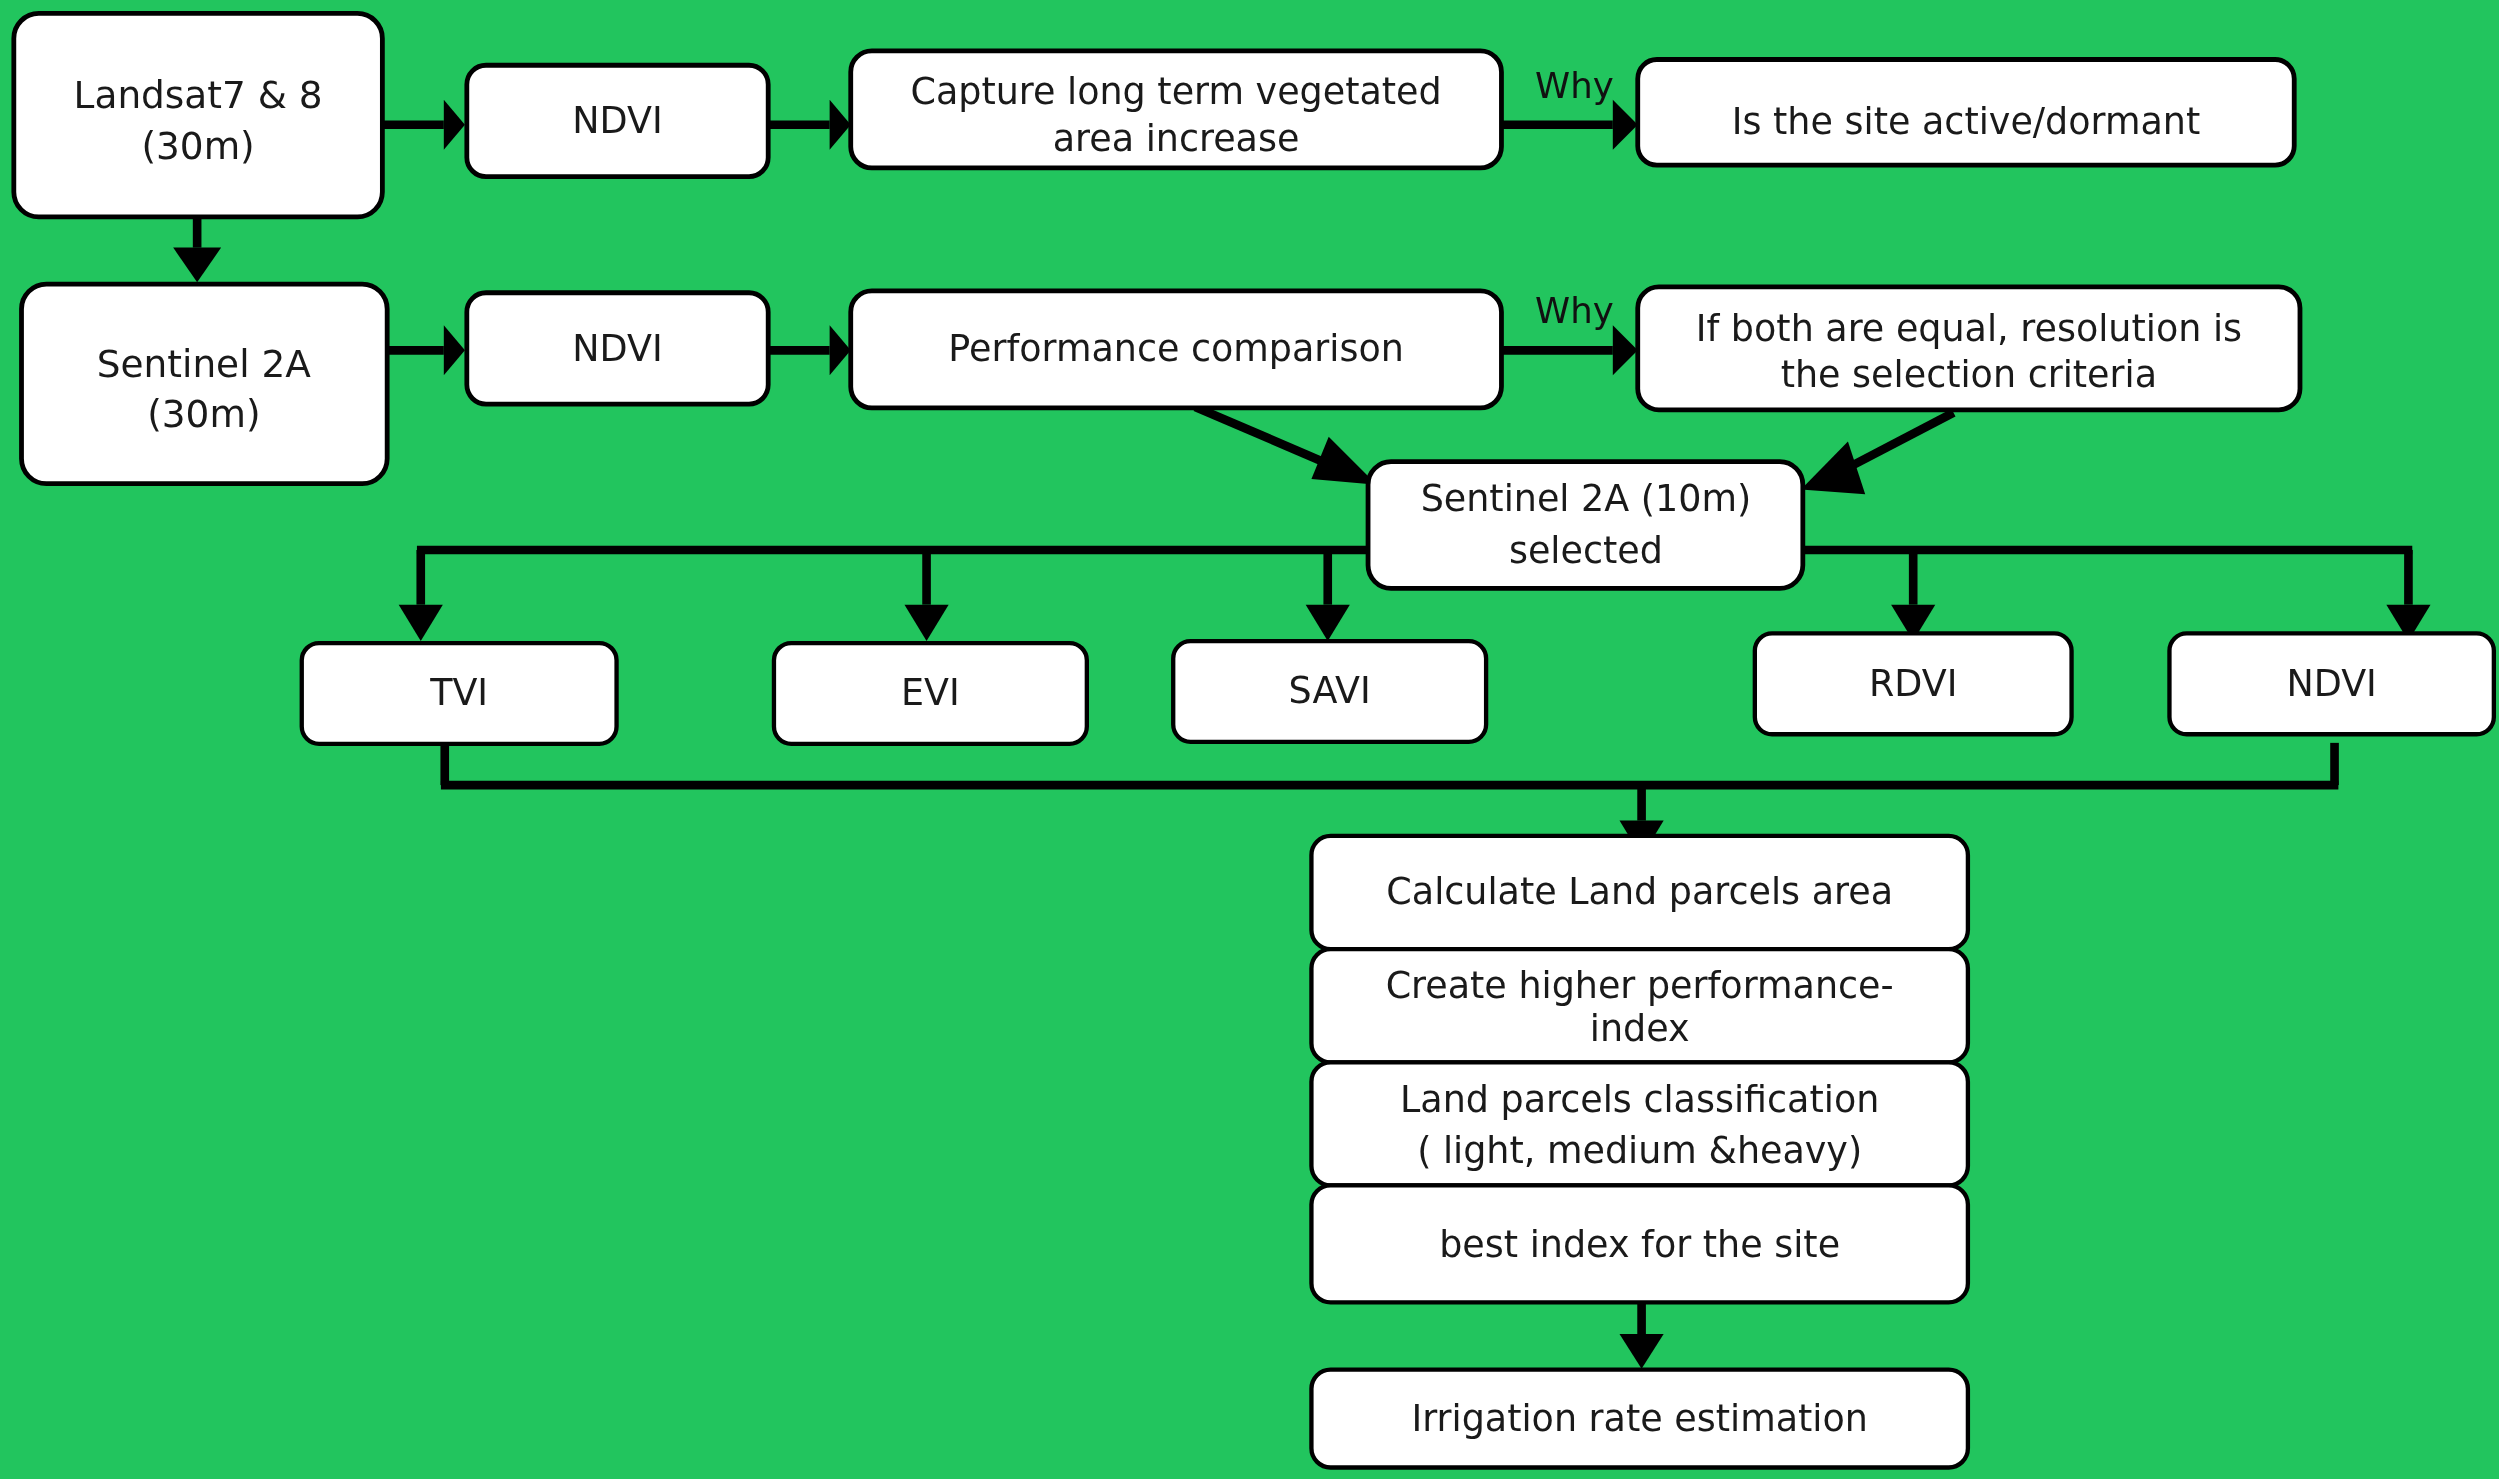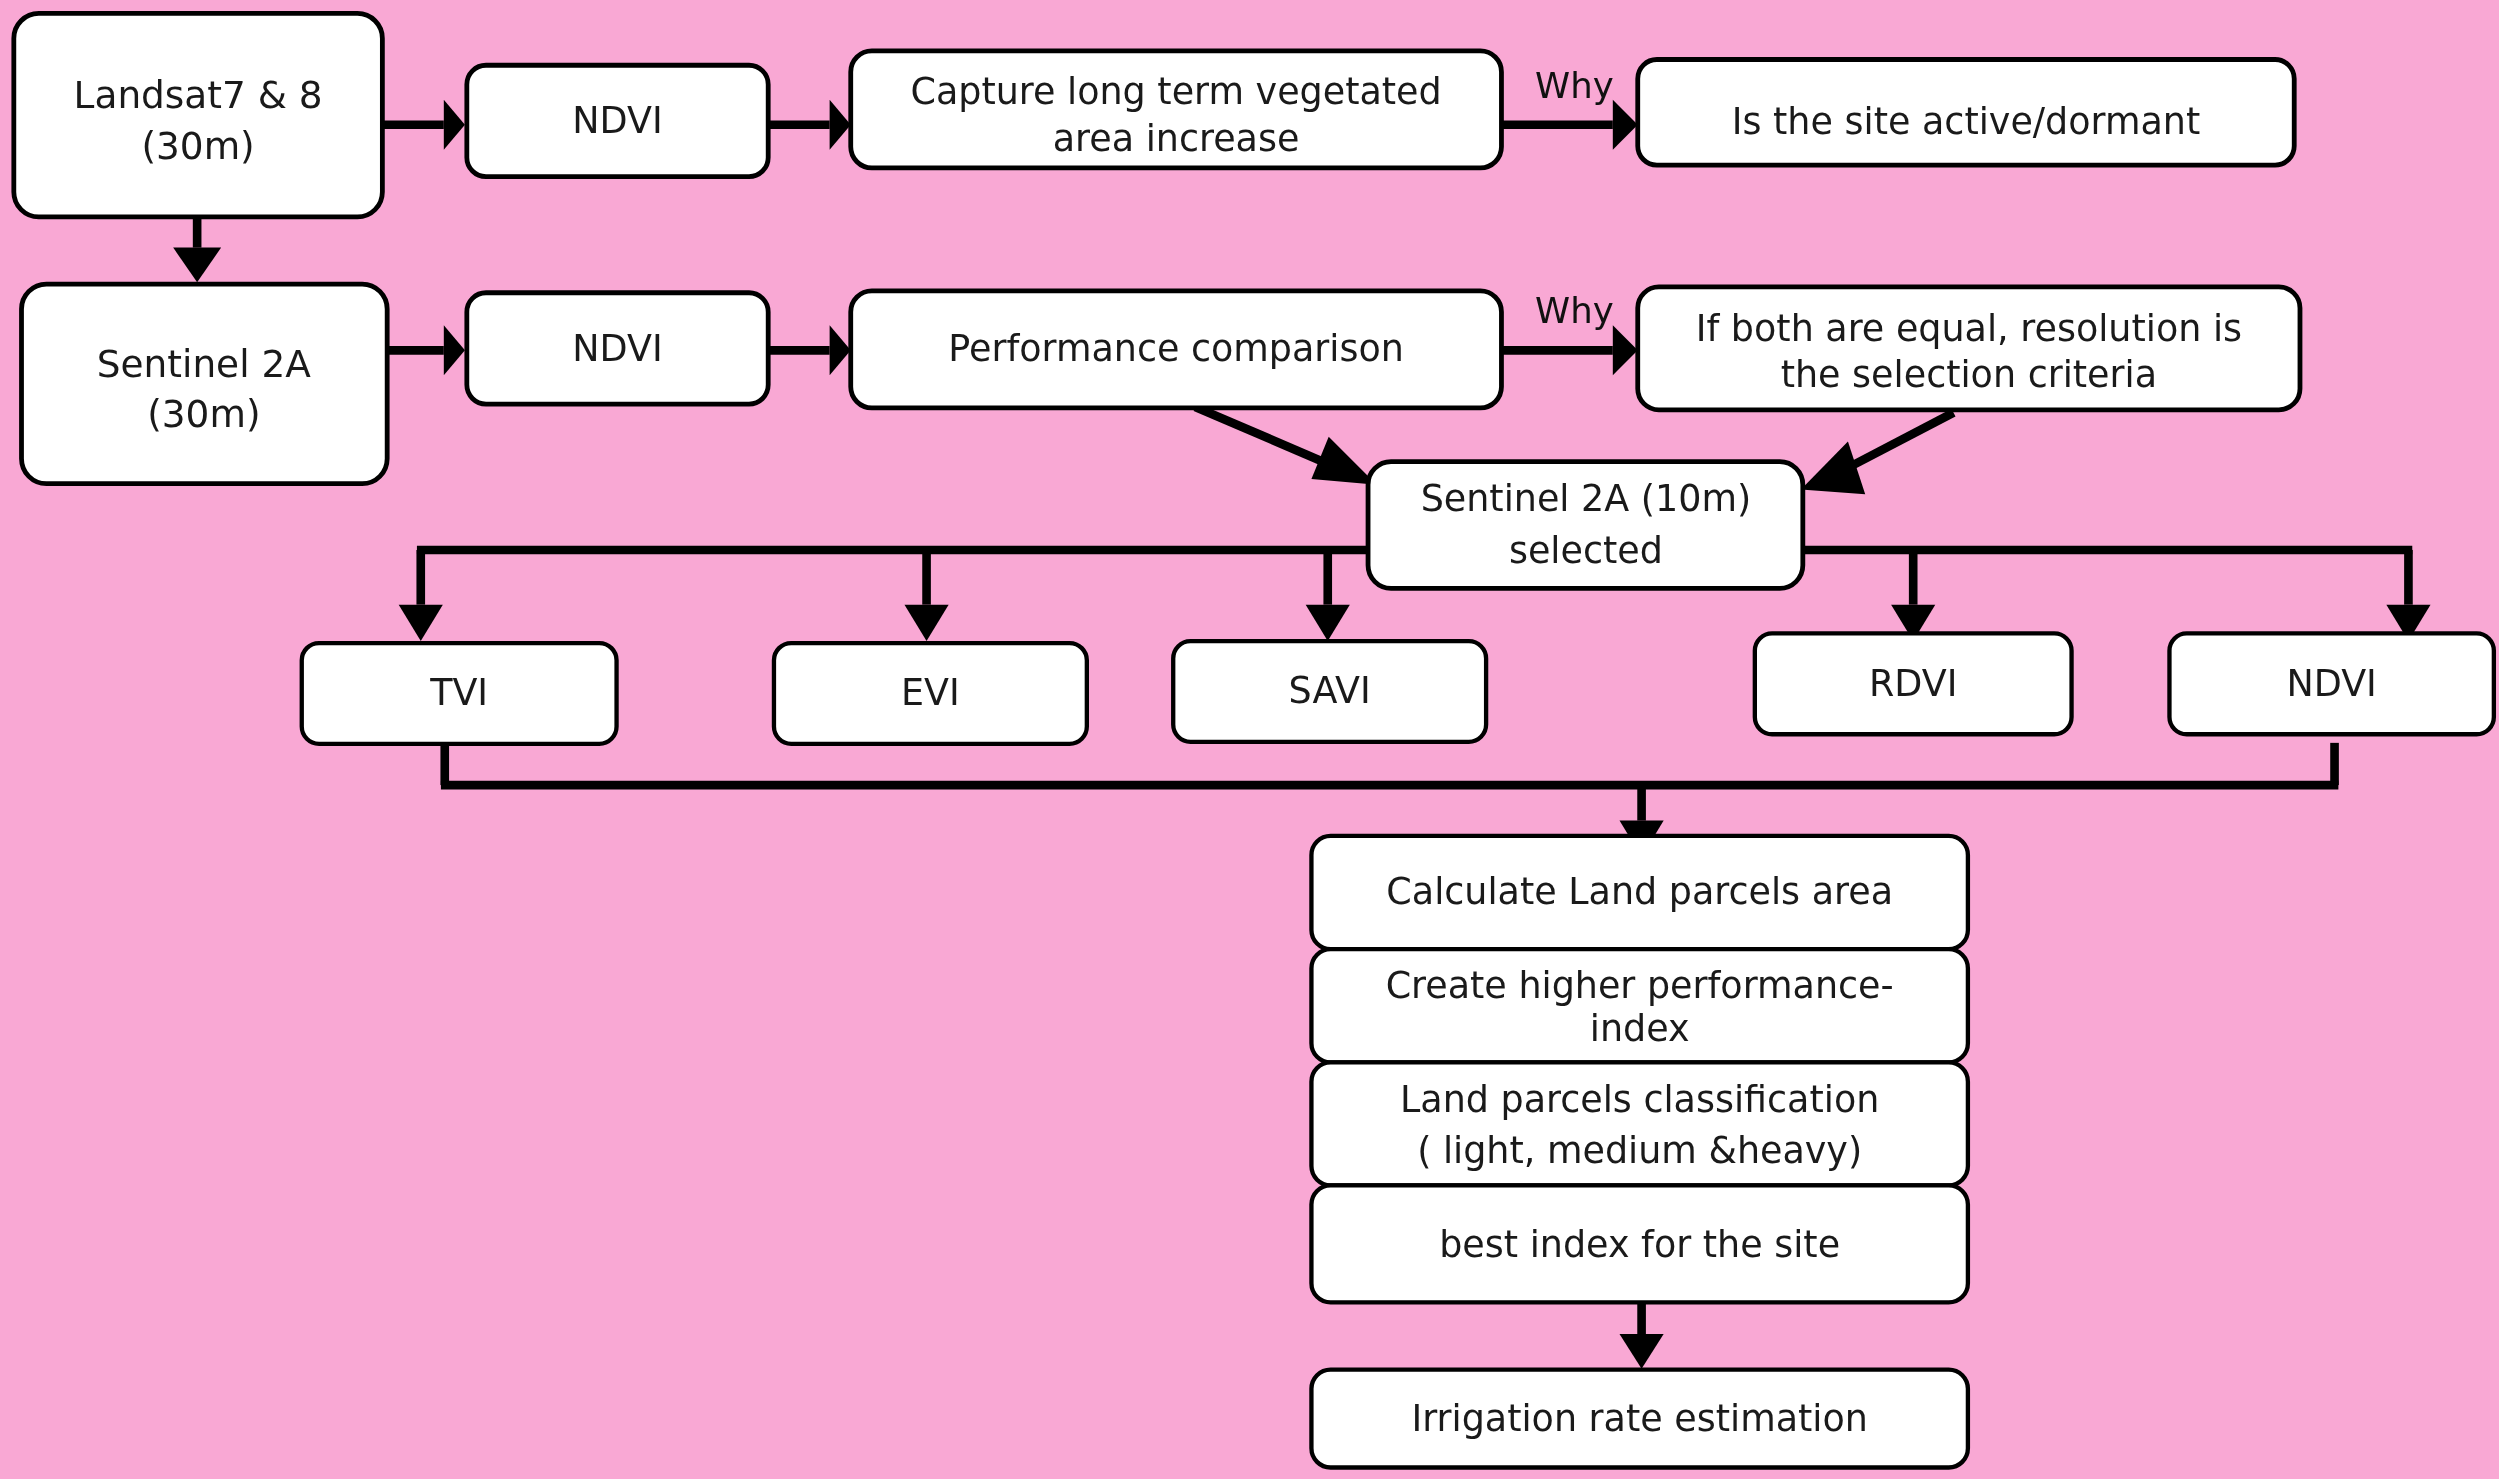--- a/index.html
+++ b/index.html
@@ -10,21 +10,21 @@
   body {
     width: 2500px;
     height: 1479px;
     font-family: "DejaVu Sans", sans-serif;
     overflow: hidden;
   }
   #flow-root {
     position: relative;
     width: 2500px;
     height: 1479px;
-    background: #f9a8d4;
+    background: #22c55e;
   }
   svg#flow-svg {
     position: absolute;
     left: 0;
     top: 0;
     width: 2500px;
     height: 1479px;
   }
   .node-box {
     fill: #ffffff;

